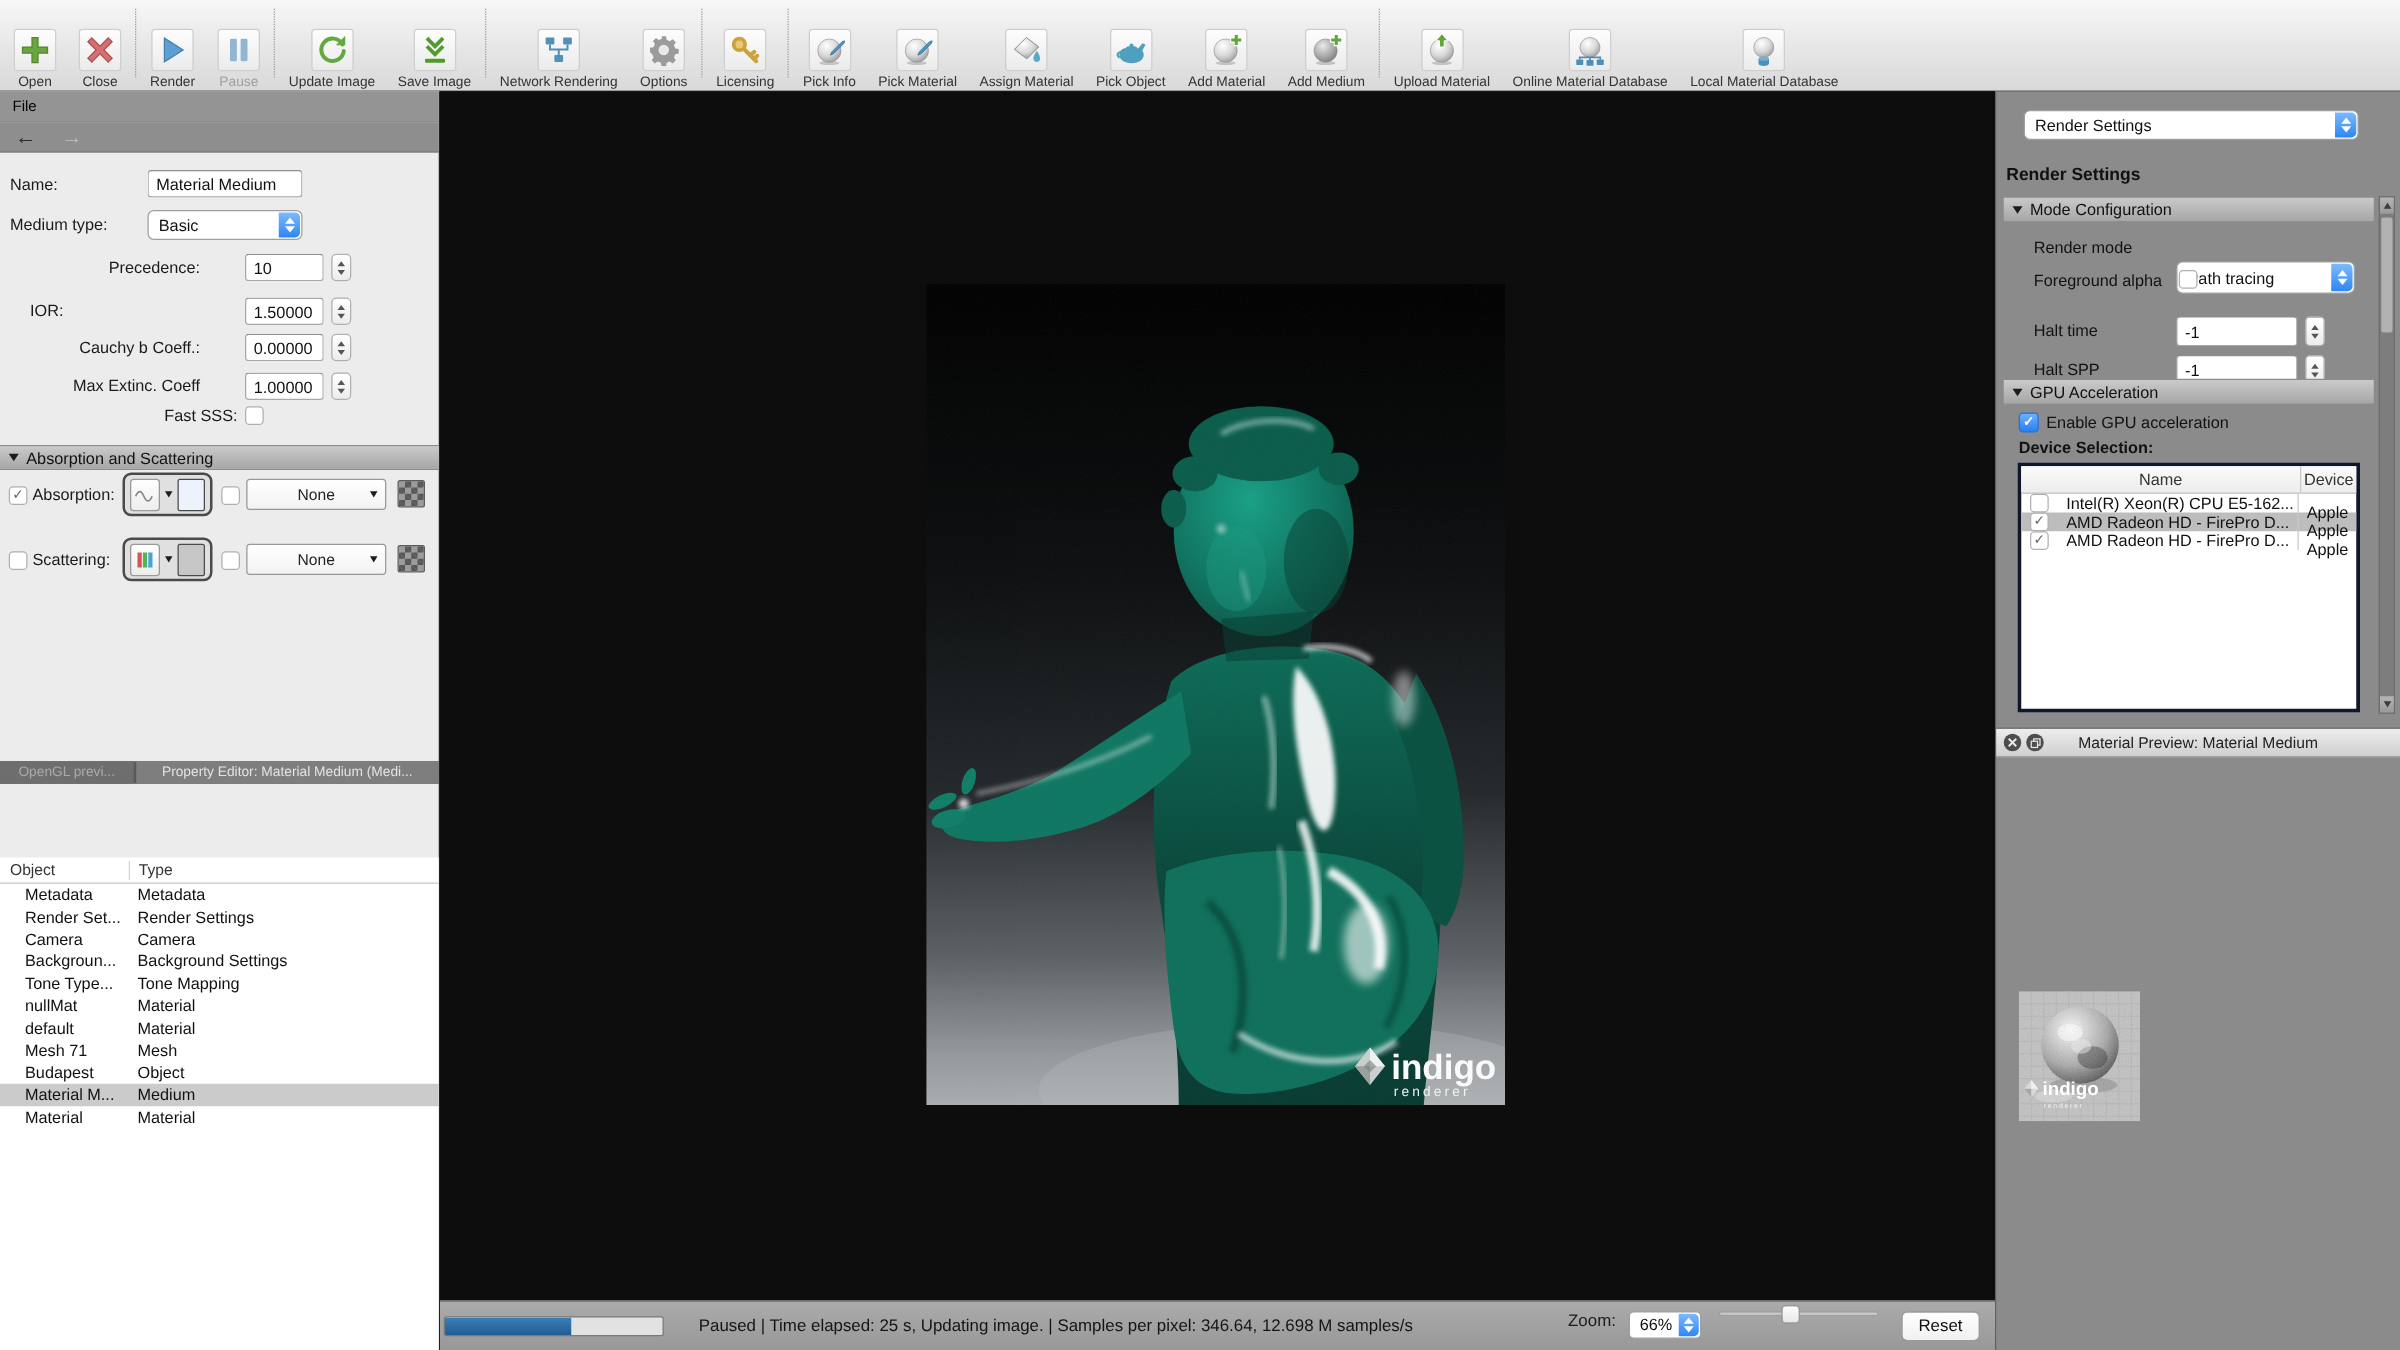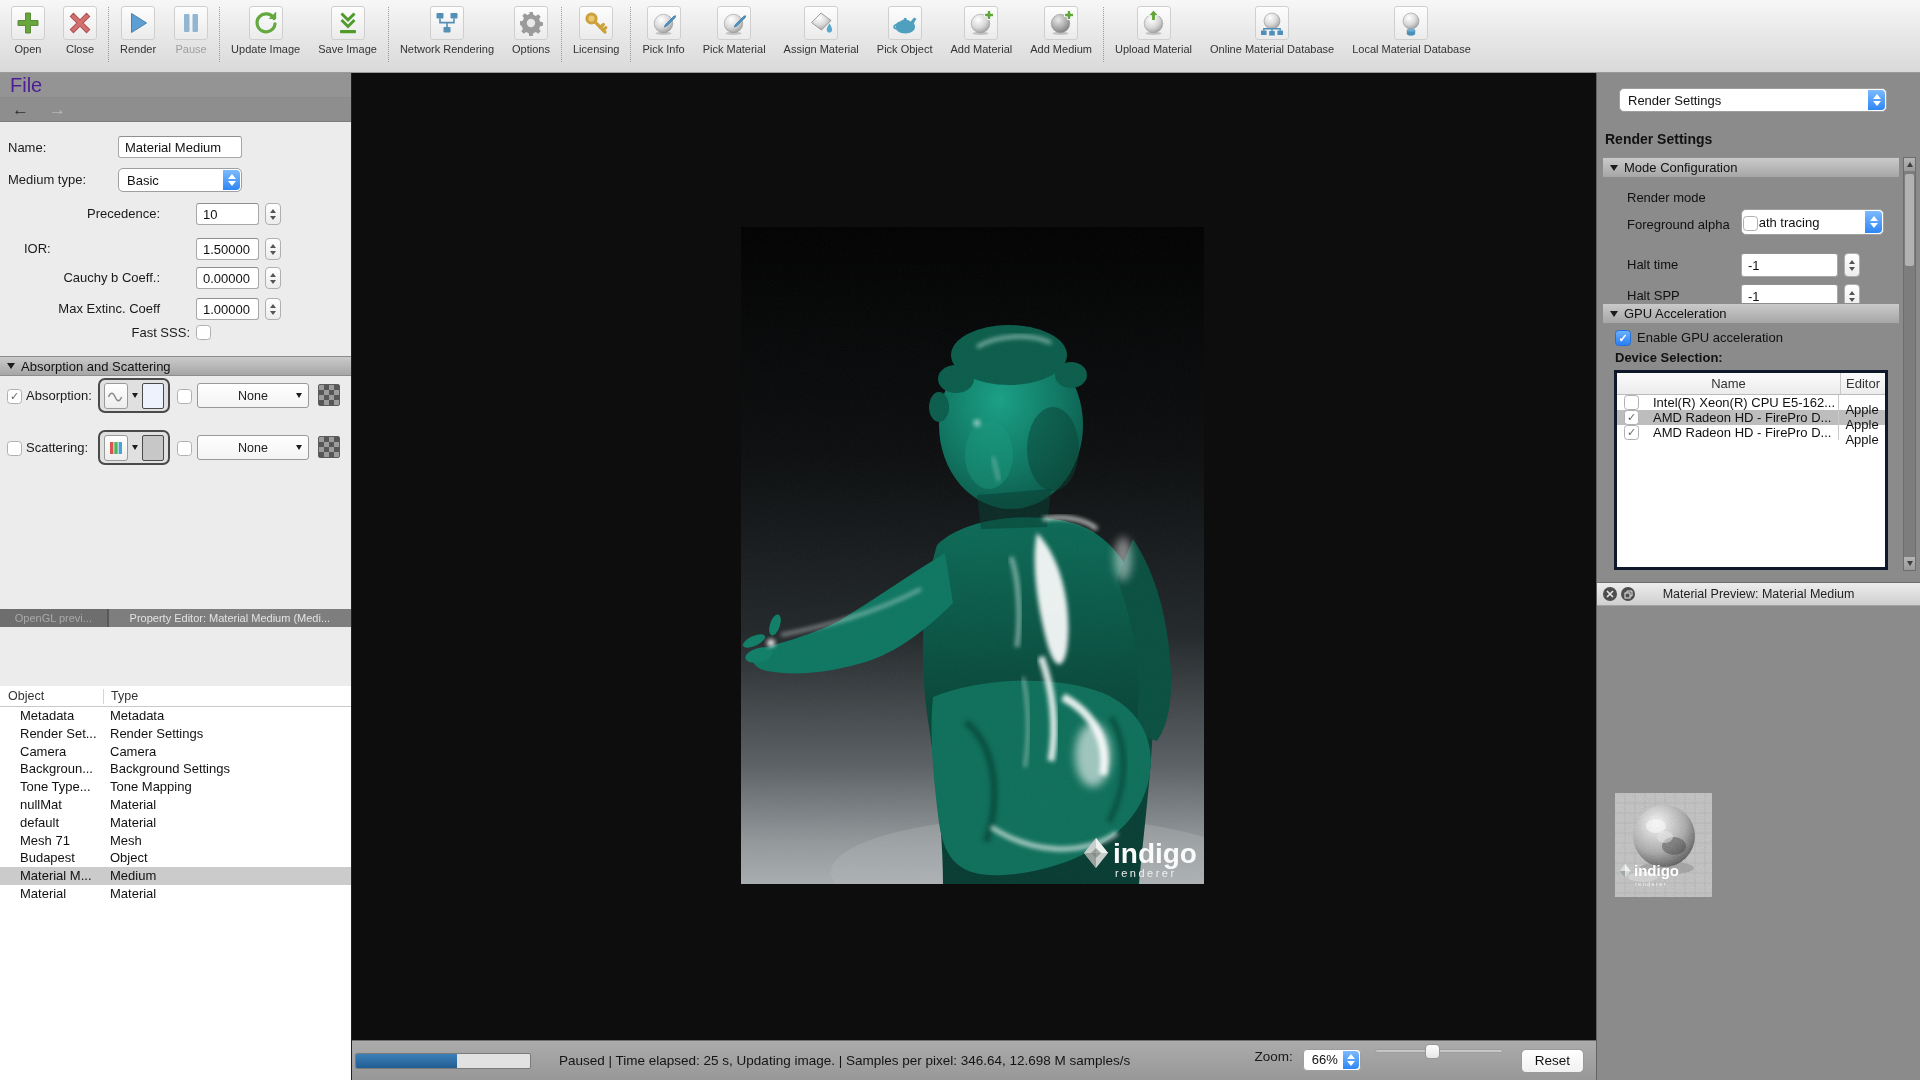--- a/index.html
+++ b/index.html
@@ -1,21 +1,21 @@
 <!DOCTYPE html>
 <html><head>
 <meta charset="utf-8">
 <style>
 *{margin:0;padding:0;box-sizing:border-box}
 html,body{width:1920px;height:1080px;overflow:hidden;background:#000;font-family:"Liberation Sans",sans-serif}
 #app{position:relative;width:1920px;height:1080px;background:#0e0e0e}
 .abs{position:absolute}
 
 
-#toolbar{position:absolute;left:0;top:0;width:1920px;height:73px;background:linear-gradient(#f7f7f7,#e9e9e9 45%,#d9d9d9);border-bottom:1px solid #9a9a9a;display:flex;align-items:flex-start;padding-left:2px}
+#toolbar{position:absolute;left:0;top:0;width:1920px;height:73px;background:linear-gradient(#f7f7f7,#e9e9e9 45%,#d9d9d9);border-bottom:1px solid #9a9a9a;display:flex;align-items:flex-end;padding-left:2px}
 .tb-btn{display:flex;flex-direction:column;align-items:center;padding:6px 9px 0 9px}
 .tb-icon{width:34px;height:34px;background:linear-gradient(#fdfdfd,#ebebeb);border:1px solid #cfcfcf;border-radius:3px;display:flex;align-items:center;justify-content:center;margin-bottom:3px}
 .tb-label{font-size:11px;color:#333;white-space:nowrap}
 .tb-btn.disabled .tb-label{color:#9f9f9f}
 .tb-sep{align-self:stretch;border-left:1px dotted #9a9a9a;margin:7px 2px 10px 2px}
 
 
 .lbl{font-size:13px;color:#1a1a1a;white-space:nowrap}
 .bold{font-weight:bold}
 .field{background:#fff;border:1px solid #a8a8a8;border-top-color:#8f8f8f;border-radius:3px;font-size:13px;color:#111;display:flex;align-items:center;padding-left:6px}
@@ -30,21 +30,21 @@
 .cb.on::after{content:"✓"}
 .cb.blue{background:linear-gradient(#6cb1ff,#2a7ff2);border-color:#2470d8;color:#fff;font-weight:bold}
 .sechdr{background:linear-gradient(#cacaca,#a6a6a6);border-top:1px solid #8d8d8d;border-bottom:1px solid #8d8d8d;font-size:13px;color:#111;display:flex;align-items:center;padding-left:7px;gap:6px}
 .dis{width:0;height:0;border-left:4.5px solid transparent;border-right:4.5px solid transparent;border-top:6px solid #1c1c1c}
 .dis-sm{width:0;height:0;border-left:3.5px solid transparent;border-right:3.5px solid transparent;border-top:5px solid #1c1c1c}
 .checker{border:1px solid #5c5c5c;border-radius:2px;background-image:linear-gradient(45deg,#575757 25%,transparent 25%,transparent 75%,#575757 75%),linear-gradient(45deg,#575757 25%,#9c9c9c 25%,#9c9c9c 75%,#575757 75%);background-size:10px 10px;background-position:0 0,5px 5px}
 .circ{width:14px;height:14px;border-radius:50%;background:#4e4e4e;display:flex;align-items:center;justify-content:center}
 
 
 #left-panel{position:absolute;left:0;top:73px;width:352px;height:1007px;background:#ececec;border-right:1px solid #202020}
-.file-band{position:absolute;left:0;top:0;width:100%;height:25px;background:#949494;border-bottom:1px solid #8a8a8a;display:flex;align-items:center;padding-left:10px;font-size:20px;color:#4c1d95}
+.file-band{position:absolute;left:0;top:0;width:100%;height:25px;background:#949494;border-bottom:1px solid #8a8a8a;display:flex;align-items:center;padding-left:10px;font-size:12px;color:#000000}
 .nav-band{position:absolute;left:0;top:25px;width:100%;height:24px;background:#8e8e8e;border-bottom:1px solid #7c7c7c;display:flex;align-items:center;gap:20px;padding-left:12px}
 .nav-arrow{font-size:17px;line-height:1}
 .grp{position:absolute;display:flex;align-items:center;gap:4px;padding:0 4px;height:35px;background:#e0e0e0;border:2px solid #4a4a4a;border-radius:7px}
 .mini{width:24px;height:26px;background:linear-gradient(#fff,#ededed);border:1px solid #9a9a9a;border-radius:3px;display:flex;align-items:center;justify-content:center}
 .sw{width:22px;height:26px;border:1px solid #4a4a4a;border-radius:2px}
 .nonedd{position:absolute;background:linear-gradient(#fff,#f3f3f3);border:1px solid #999;border-radius:3px;display:flex;align-items:center;justify-content:center;font-size:12.5px;color:#222}
 .nonedd .dis-sm{position:absolute;right:6px}
 
 
 .tabstrip{position:absolute;left:0;top:536px;width:100%;height:18px;background:#585858;display:flex}
@@ -619,21 +619,21 @@
       <span class="dis"></span>
       <span>GPU Acceleration</span>
     </div>
     <span class="cb blue on abs" style="left:18px;top:257px;width:16px;height:16px"></span>
     <div class="rp-lbl" style="left:40px;top:257px;line-height:16px">Enable GPU acceleration</div>
     <div class="rp-lbl bold" style="left:18px;top:277px">Device Selection:</div>
 
     <div class="dev-table">
       <div class="dev-head">
         <span class="n">Name</span>
-        <span class="v">Editor</span>
+        <span class="v">Device</span>
       </div>
       <div id="device-rows">
           <div class="dev-row">
             <span class="cb"></span>
             <span class="dev-name">Intel(R) Xeon(R) CPU E5-162...</span>
             <span class="dev-vendor">Apple</span>
           </div>
           <div class="dev-row sel">
             <span class="cb on"></span>
             <span class="dev-name">AMD Radeon HD - FirePro D...</span>

